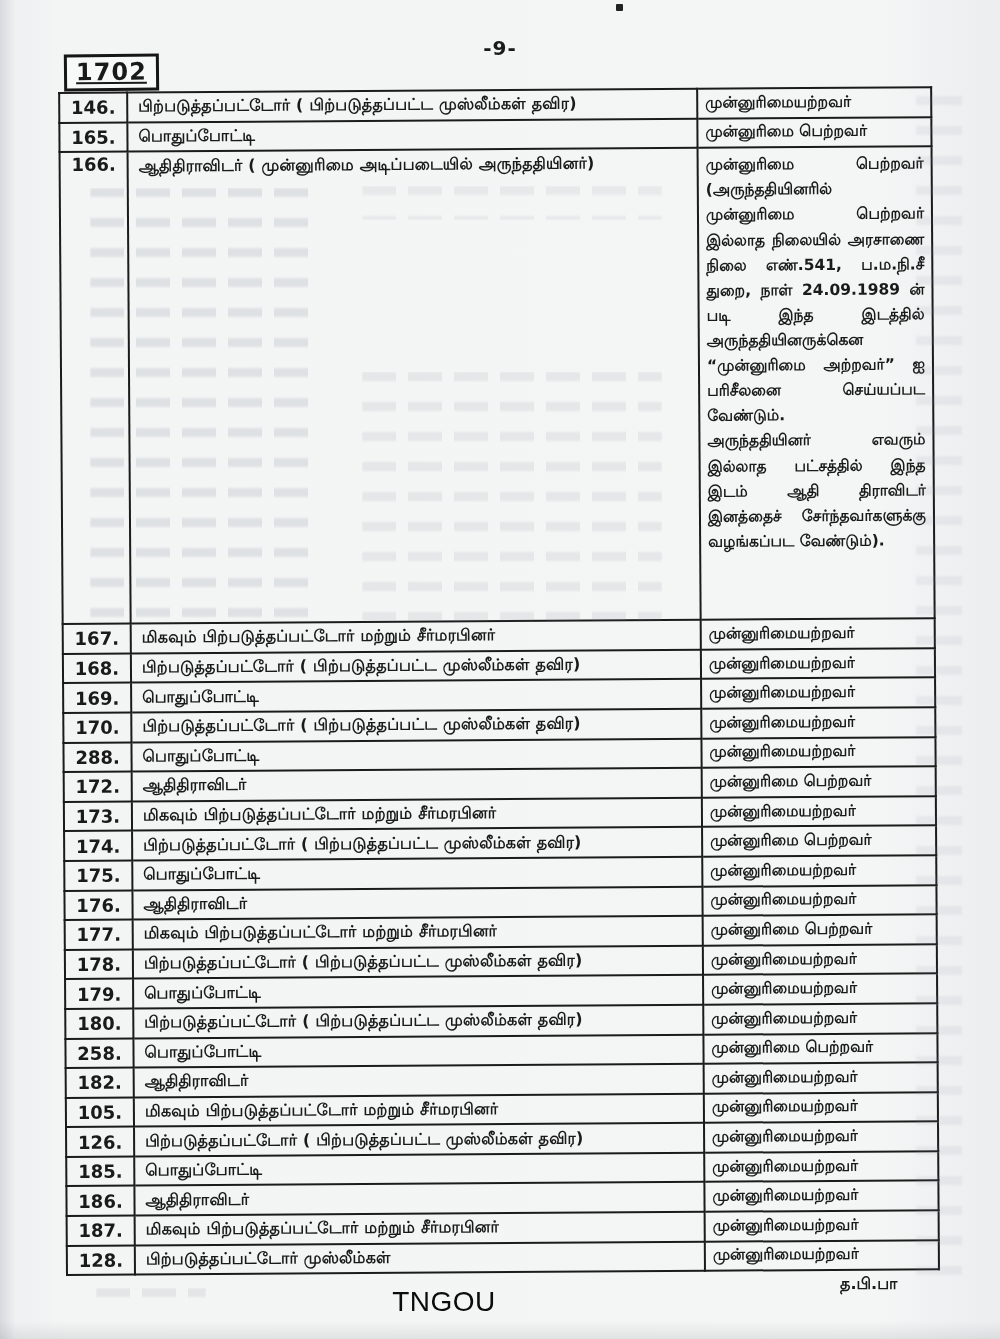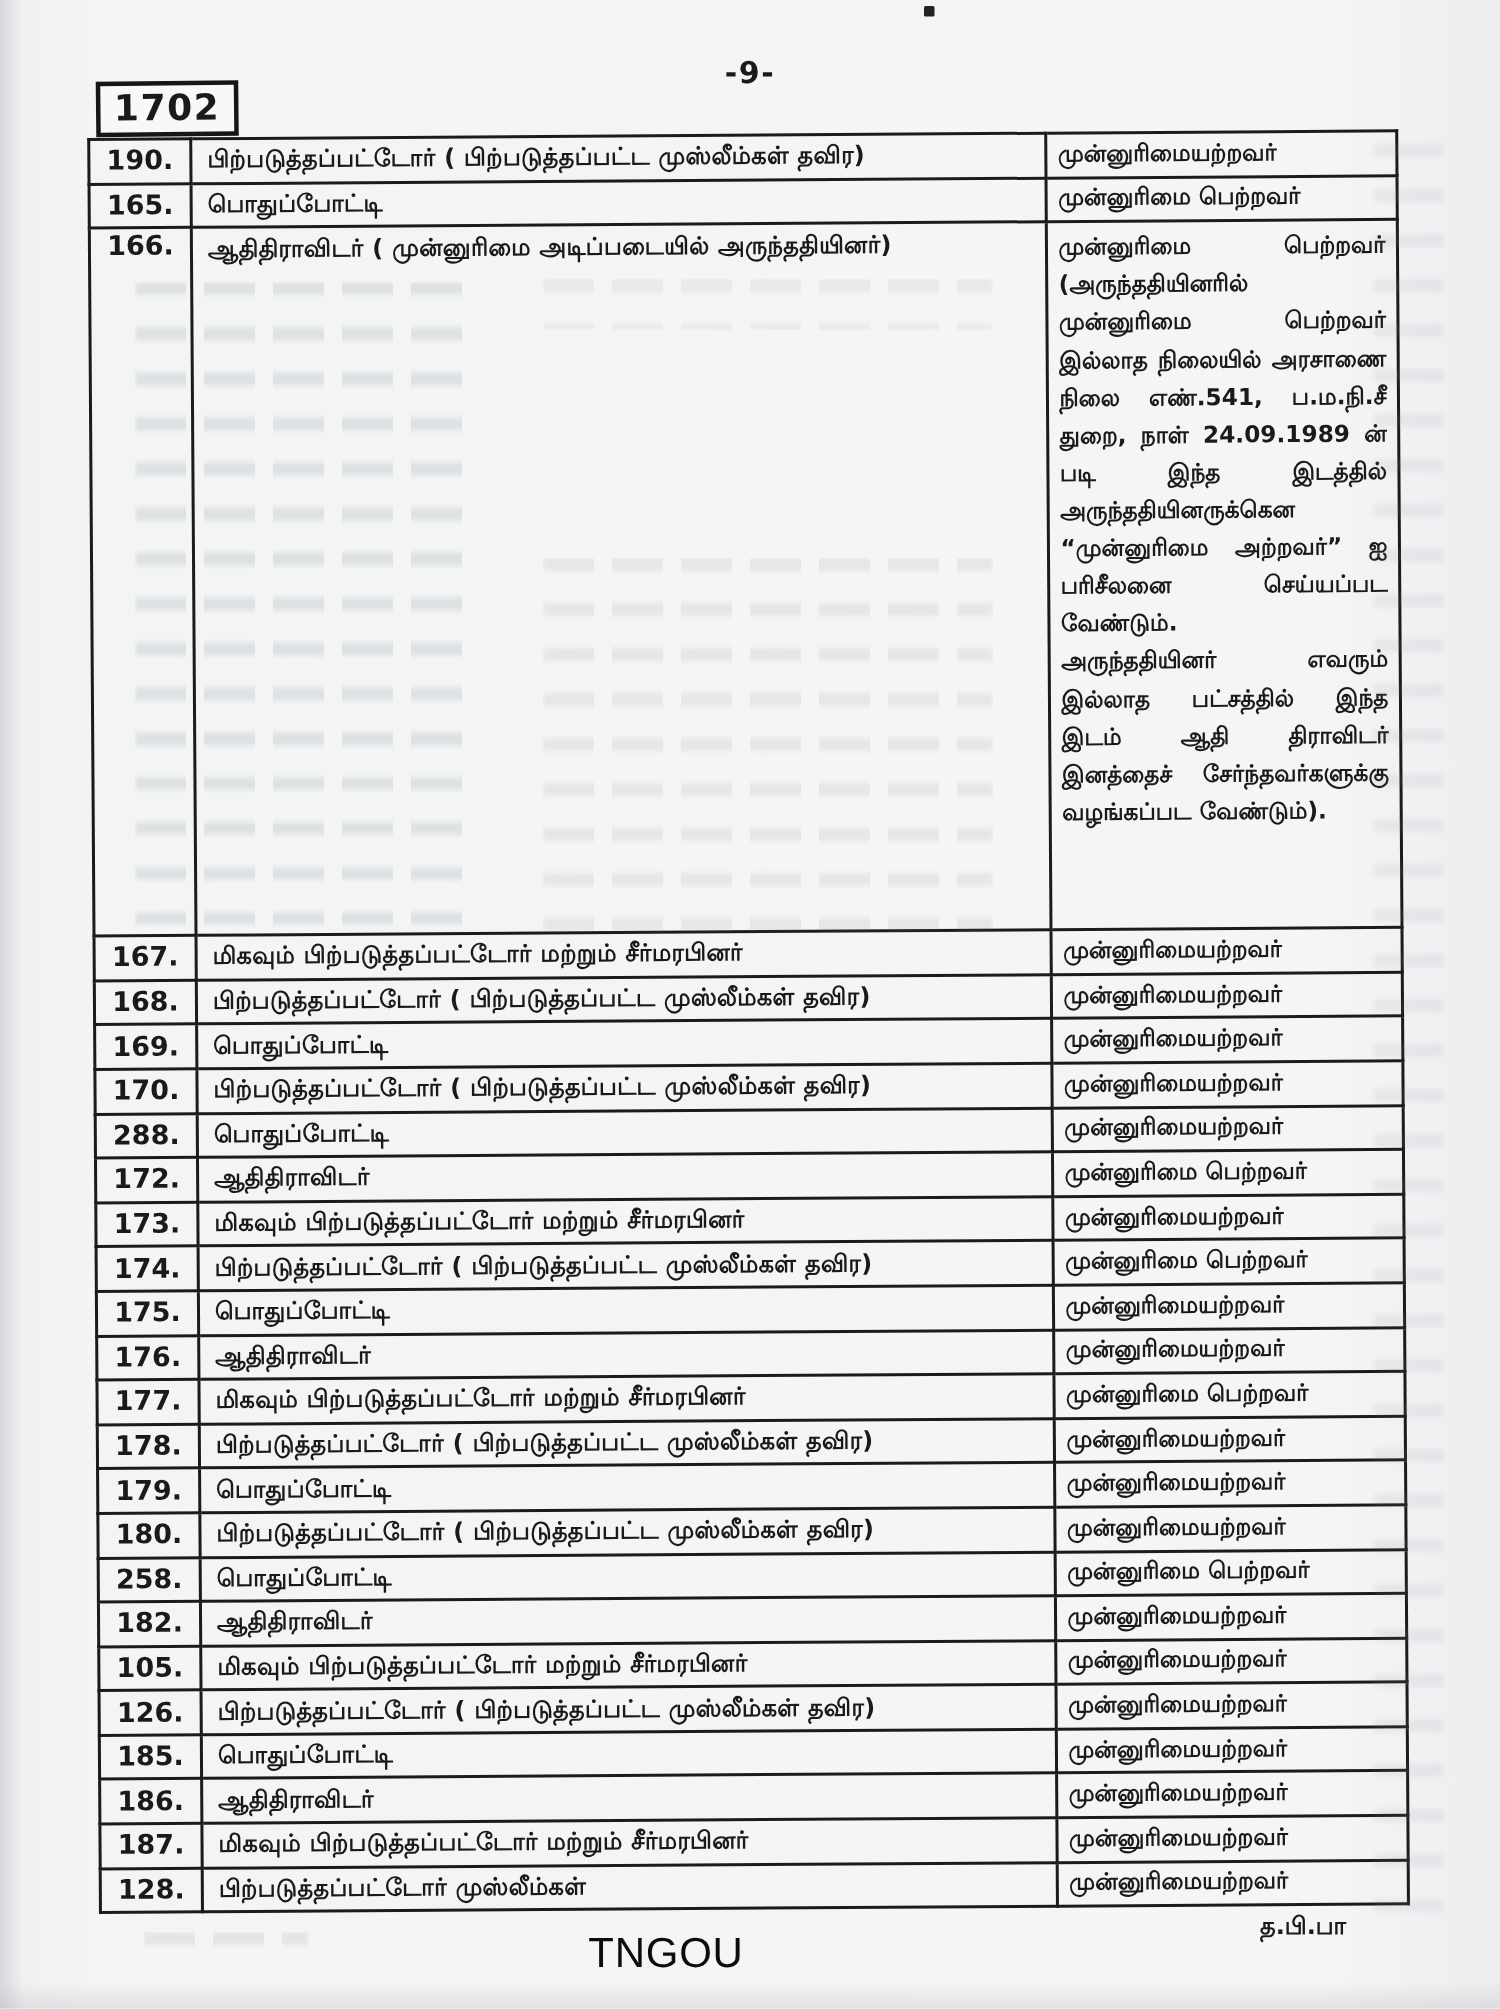--- a/index.html
+++ b/index.html
@@ -21,20 +21,21 @@
   .pageno{
     position:absolute;top:36px;left:0;width:1000px;text-align:center;
     font-size:20px;font-weight:700;letter-spacing:1px;
   }
   .stamp{
     position:absolute;top:54px;left:64px;
     border:3px solid #161616;padding:1px 9px 2px 9px;
     font-size:24px;font-weight:700;letter-spacing:1px;
     transform:rotate(-0.6deg);
     background:rgba(255,255,255,.35);
+    text-decoration:underline;
   }
   table.roster{
     position:absolute;left:66px;top:92px;width:840px;
     border-collapse:collapse;table-layout:fixed;
     transform:rotate(-0.38deg);transform-origin:0 100%;
     background:transparent;
   }
   table.roster td{
     border:2.6px solid #1b1b1b;
     vertical-align:middle;
@@ -79,21 +80,21 @@
 
 <div class="page">
 
   <div class="pageno">-9-</div>
 
   <div class="stamp">1702</div>
 
   <table class="roster">
     <tbody>
         <tr>
-          <td class="no">190.</td>
+          <td class="no">146.</td>
           <td class="cat">பிற்படுத்தப்பட்டோர் ( பிற்படுத்தப்பட்ட முஸ்லீம்கள் தவிர)</td>
           <td class="status">முன்னுரிமையற்றவர்</td>
         </tr>
         <tr>
           <td class="no">165.</td>
           <td class="cat">பொதுப்போட்டி</td>
           <td class="status">முன்னுரிமை பெற்றவர்</td>
         </tr>
         <tr class="long">
           <td class="no">166.</td>

